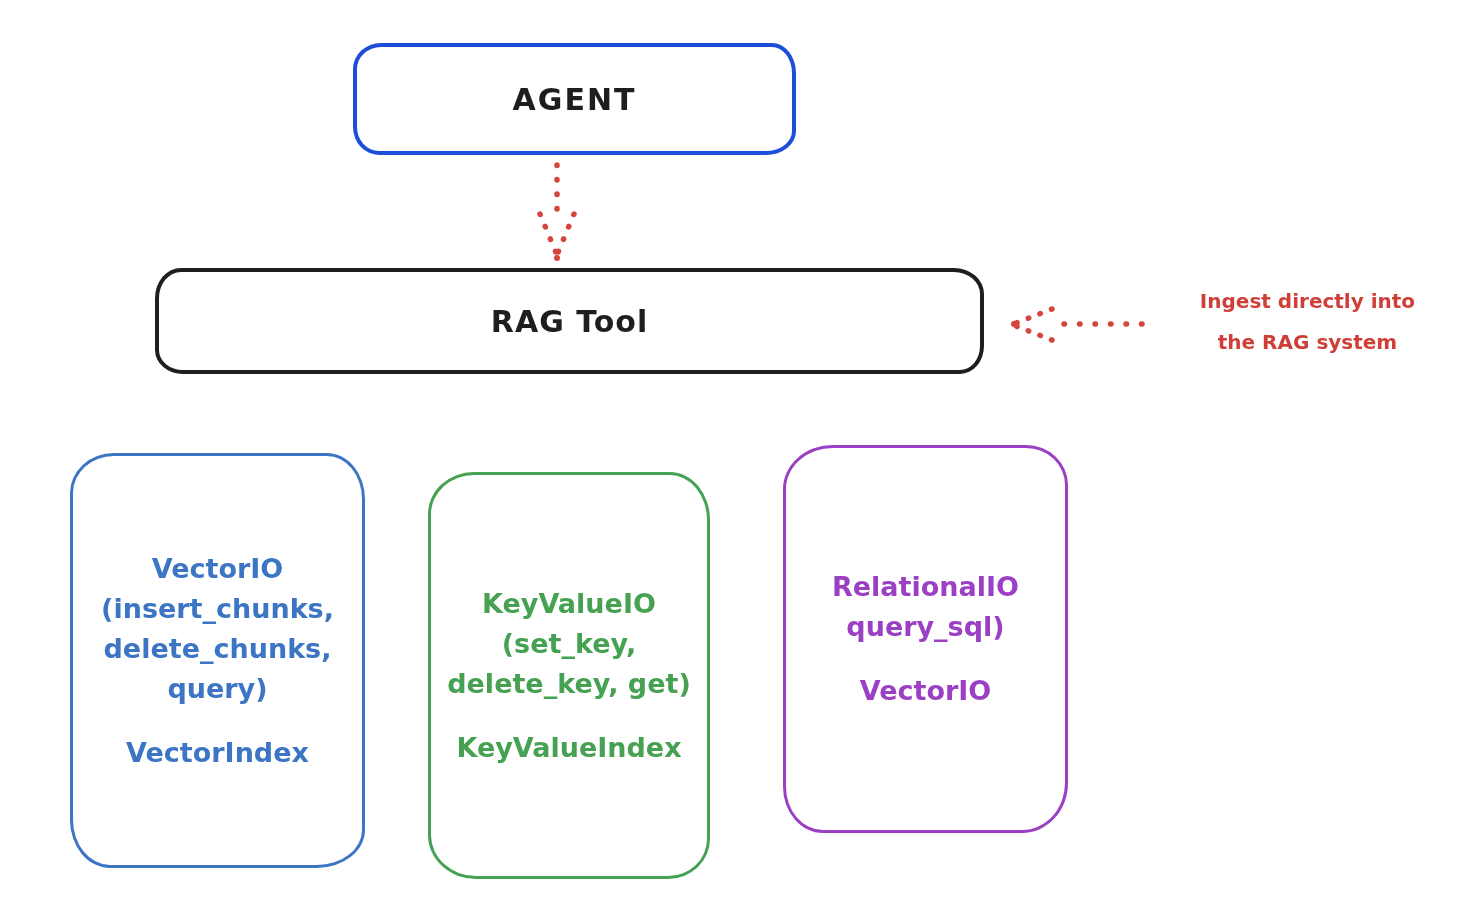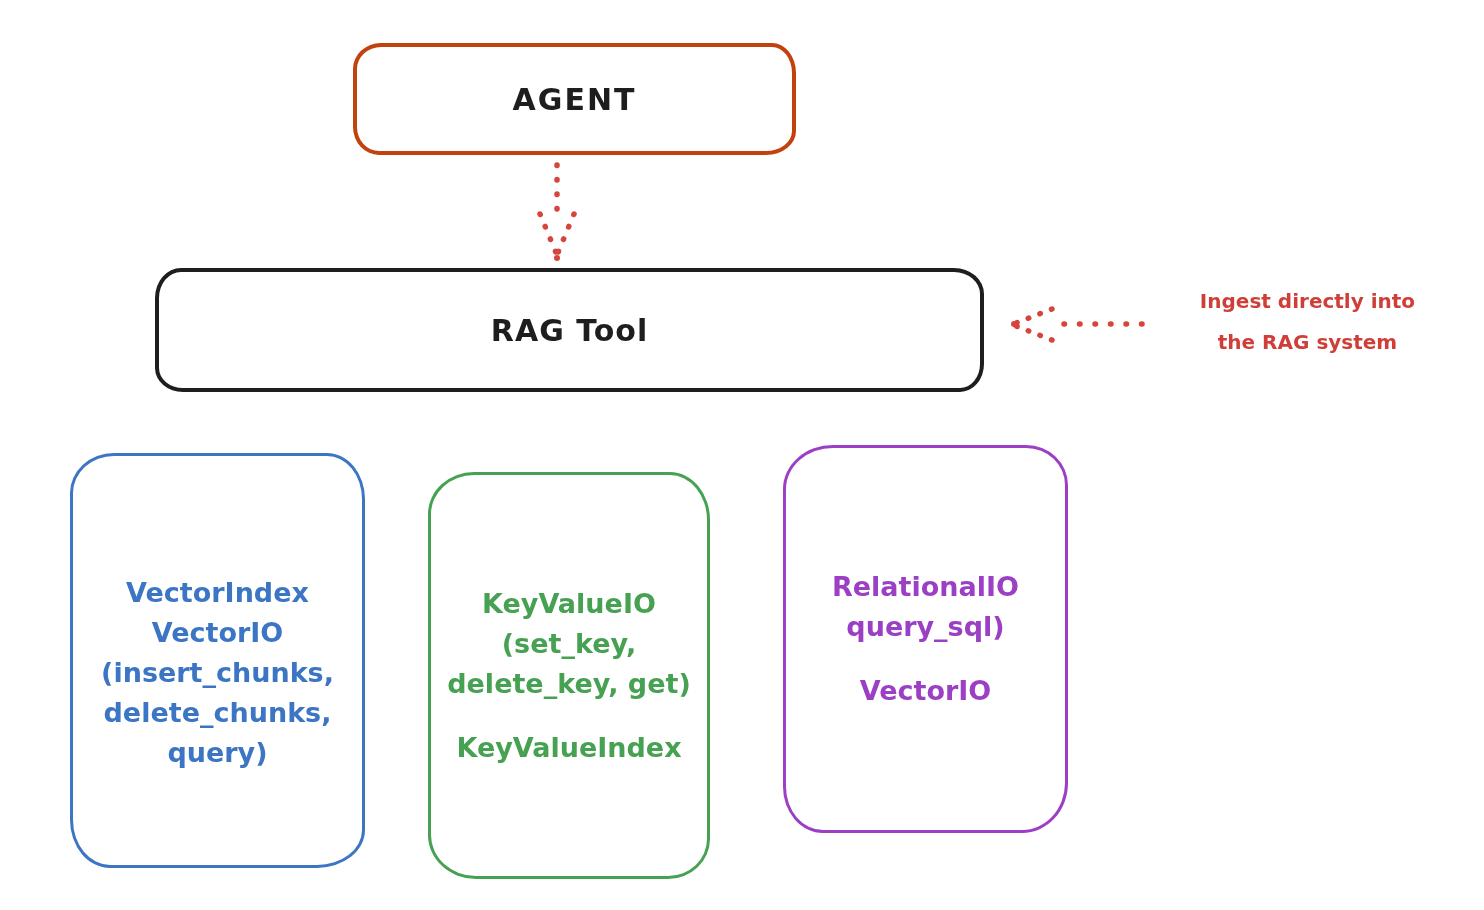--- a/index.html
+++ b/index.html
@@ -18,25 +18,25 @@
   }
   .node-label{
     color:#1e1e1e;
     font-size:30px;
     font-weight:600;
     letter-spacing:2px;
     white-space:nowrap;
   }
   .agent-node{
     left:353px;top:43px;width:443px;height:112px;
-    border:4px solid #c2410c;
+    border:4px solid #1d4ed8;
     border-radius:28px 24px 30px 26px / 26px 30px 24px 28px;
   }
   .rag-node{
-    left:155px;top:268px;width:829px;height:124px;
+    left:155px;top:268px;width:829px;height:106px;
     border:4px solid #1e1e1e;
     border-radius:26px 30px 24px 28px / 30px 26px 28px 24px;
   }
   .store-node{
     flex-direction:column;
     border-width:3.5px;border-style:solid;
     background:#ffffff;
   }
   .store-vector{
     left:70px;top:453px;width:295px;height:415px;
@@ -101,27 +101,27 @@
     <line x1="44" y1="40" x2="8" y2="26" stroke="#d6453d" stroke-width="5.5" stroke-linecap="round" stroke-dasharray="0.5 12"></line>
     <circle cx="6" cy="24" r="3" fill="#d6453d"></circle>
   </svg>
 
   <div class="annotation-text">
     <div>Ingest directly into</div>
     <div>the RAG system</div>
   </div>
 
   <div class="node store-node store-vector">
-    <div class="store-text store-index">VectorIndex</div>
     <div class="store-text">
       <div>VectorIO</div>
       <div>(insert_chunks,</div>
       <div>delete_chunks,</div>
       <div>query)</div>
     </div>
+    <div class="store-text store-index">VectorIndex</div>
   </div>
 
   <div class="node store-node store-keyvalue">
     <div class="store-text">
       <div>KeyValueIO</div>
       <div>(set_key,</div>
       <div>delete_key, get)</div>
     </div>
     <div class="store-text store-index">KeyValueIndex</div>
   </div>

